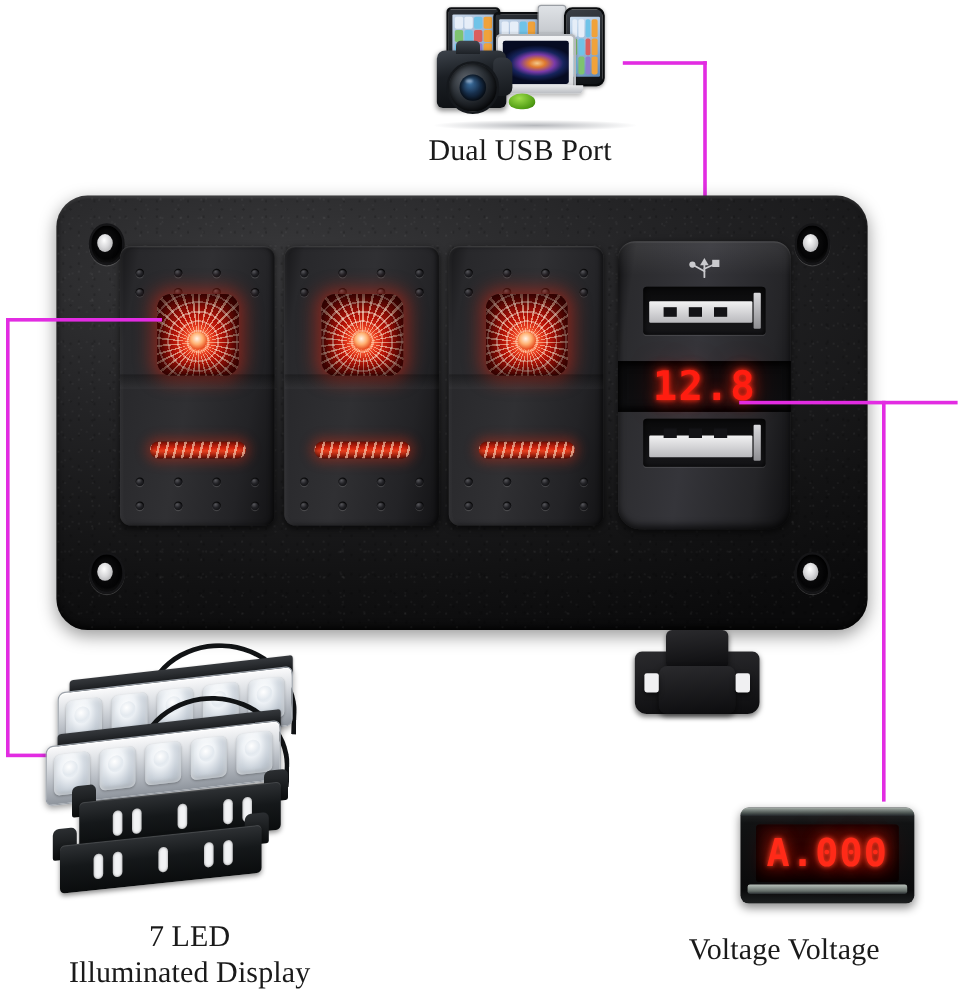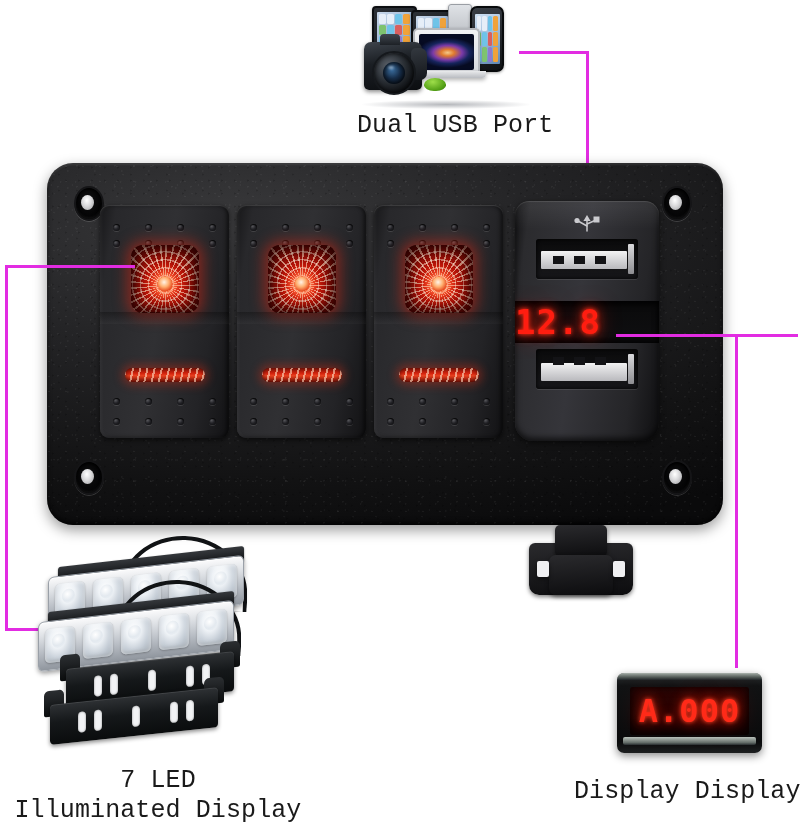--- a/index.html
+++ b/index.html
@@ -26,21 +26,21 @@
     background: #e22ce2;
   }
   .callout-h { height: 3px; }
   .callout-v { width: 3px; }
 
   
   .label {
     position: absolute;
     color: #1a1a1a;
     font-size: 25px;
-    font-family: Liberation Mono, monospace;
+    font-family: Liberation Serif, serif;
     letter-spacing: 0.1px;
     white-space: nowrap;
     line-height: 1.18;
   }
   .label.center { text-align: center; }
 
   
   #devices-collage {
     position: absolute;
     left: 356px;
@@ -405,20 +405,21 @@
     background: linear-gradient(180deg,#dadadd,#8e8e92);
     border-radius: 1px;
   }
   #volt-readout {
     position: absolute;
     left: 0; right: 0;
     top: 100px;
     height: 42px;
     display: flex;
     align-items: center;
+    justify-content: center;
     background: linear-gradient(180deg,#0a0a0b,#0f0f11);
     box-shadow: inset 0 3px 6px rgba(0,0,0,.85), inset 0 -3px 6px rgba(0,0,0,.85);
   }
   .seg-text {
     font-family: "DejaVu Sans Mono", monospace;
     font-size: 34px;
     font-weight: 700;
     letter-spacing: 1px;
     color: #ff1d10;
     text-shadow:
@@ -923,15 +924,15 @@
   <div class="callout callout-v" style="left:735px; top:334px; height:334px;"></div>
 
   <div id="volt-meter">
     <span class="bezel-top"></span>
     <div class="screen">
       <span class="meter-seg">A.000</span>
     </div>
     <span class="bezel-bottom"></span>
   </div>
 
-  <div class="label" style="left:574px; top:777px;">Display Display</div>
+  <div class="label" style="left:574px; top:777px;">Voltage Voltage</div>
 
 </div>
 
 </body></html>

